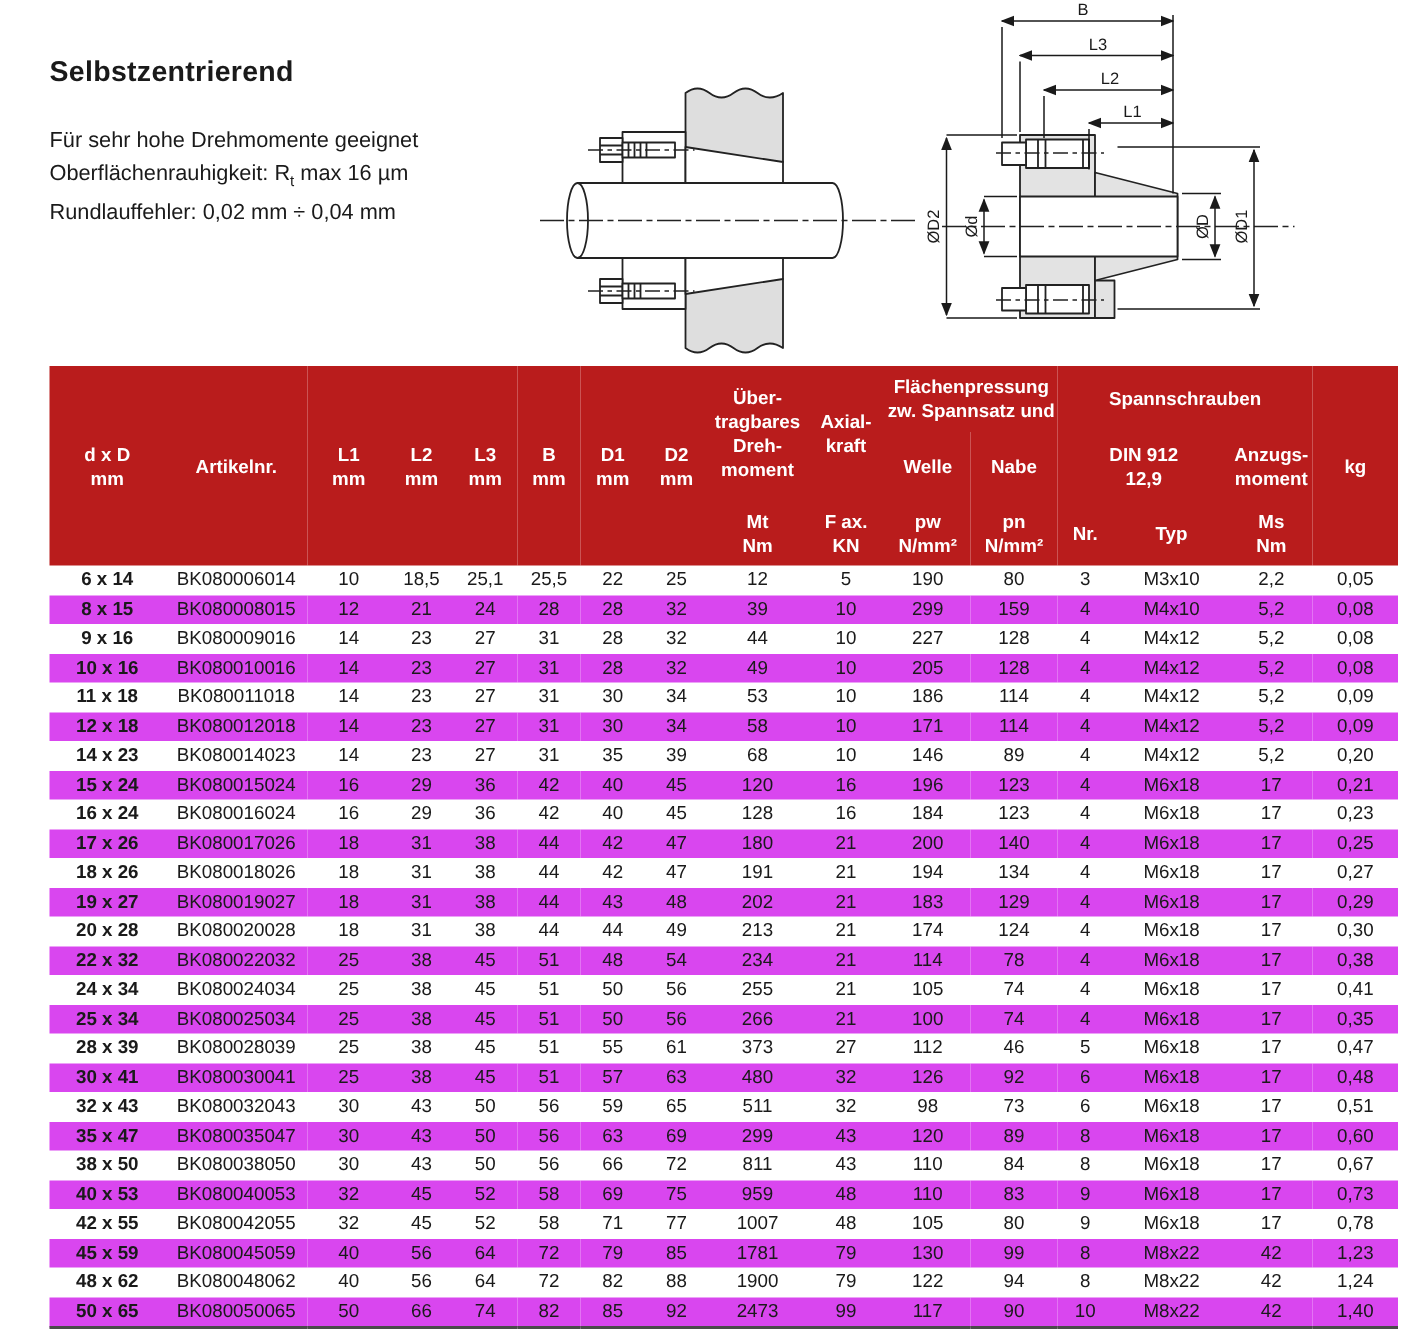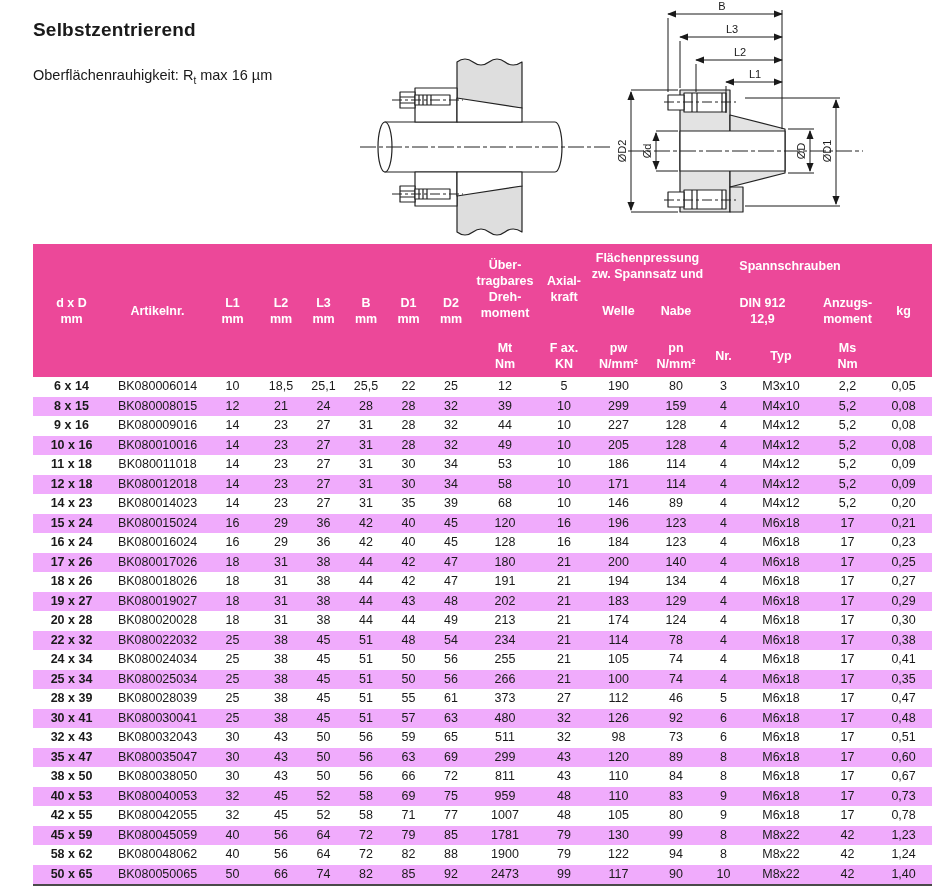--- a/index.html
+++ b/index.html
@@ -3,55 +3,57 @@
 <meta charset="utf-8">
 <style>
   html,body{margin:0;padding:0;}
   body{
     width:944px;height:889px;position:relative;overflow:hidden;
     background:#ffffff;color:#1a1a1a;
     font-family:"Liberation Sans","DejaVu Sans",sans-serif;
   }
   
   .intro{position:absolute;left:33px;top:14px;width:340px;}
-  .intro h1{font-size:19px;font-weight:bold;margin:5px 0 0 0;letter-spacing:.2px;}
+  .intro h1{font-size:19px;font-weight:bold;margin:24px 0 0 0;letter-spacing:.2px;}
   .features{list-style:none;margin:24px 0 0 0;padding:0;font-size:14.5px;line-height:21.6px;}
   .features sub{font-size:10px;}
   
   svg{position:absolute;overflow:visible;}
   .drawing-left{left:360px;top:50px;}
   .drawing-right{left:618px;top:0;}
   svg text{font:11px "Liberation Sans","DejaVu Sans",sans-serif;fill:#1a1a1a;}
   
   table.spec{
     position:absolute;left:33px;top:244px;width:899px;
     border-collapse:collapse;table-layout:fixed;
     border-bottom:2px solid #4a4a4a;
   }
   table.spec thead th{
-    background:#ec4899;color:#ffffff;font-weight:bold;font-size:12.5px;
+    background:#b91c1c;color:#ffffff;font-weight:bold;font-size:12.5px;
     padding:0;line-height:1.28;white-space:pre-line;vertical-align:middle;text-align:center;
   }
   table.spec thead tr.h1{height:44px;}
   table.spec thead tr.h2{height:46px;}
   table.spec thead tr.h3{height:43px;padding-left:23px;}
   table.spec tbody td{
     height:19.5px;padding:0;font-size:12.5px;line-height:19.5px;
     text-align:center;white-space:nowrap;color:#1a1a1a;
   }
-  table.spec tbody tr.alt{background:#f0abfc;}
+  table.spec tbody tr.alt{background:#d946ef;}
   table.spec tbody td.b{font-weight:bold;}
 </style>
 </head>
 <body>
 
 <div class="intro">
   <h1>Selbstzentrierend</h1>
   <ul class="features">
+      <li>Für sehr hohe Drehmomente geeignet</li>
       <li><span>Oberflächenrauhigkeit: R</span><sub>t</sub><span> max 16 µm</span></li>
+      <li>Rundlauffehler: 0,02 mm ÷ 0,04 mm</li>
     </ul>
 </div>
 
 <svg class="drawing-left" width="260" height="195" viewBox="0 0 260 195">
   <g stroke="#222" stroke-width="1.2" fill="none" stroke-linejoin="round">
 
     <path d="M25,72 H195 A7,25 0 0 1 195,122 H25 Z" fill="#ffffff"></path>
     <ellipse cx="25" cy="97" rx="7" ry="25" fill="#ffffff"></ellipse>
 
     <path d="M97,58 V12 q8,-6 16,0 t16,0 t16,0 t17,0 V58 Z" fill="#DEDEDE"></path>
@@ -633,21 +635,21 @@
         <td>1781</td>
         <td>79</td>
         <td>130</td>
         <td>99</td>
         <td>8</td>
         <td>M8x22</td>
         <td>42</td>
         <td>1,23</td>
       </tr>
       <tr>
-        <td class="b">58 x 62</td>
+        <td class="b">48 x 62</td>
         <td>BK080048062</td>
         <td>40</td>
         <td>56</td>
         <td>64</td>
         <td>72</td>
         <td>82</td>
         <td>88</td>
         <td>1900</td>
         <td>79</td>
         <td>122</td>

